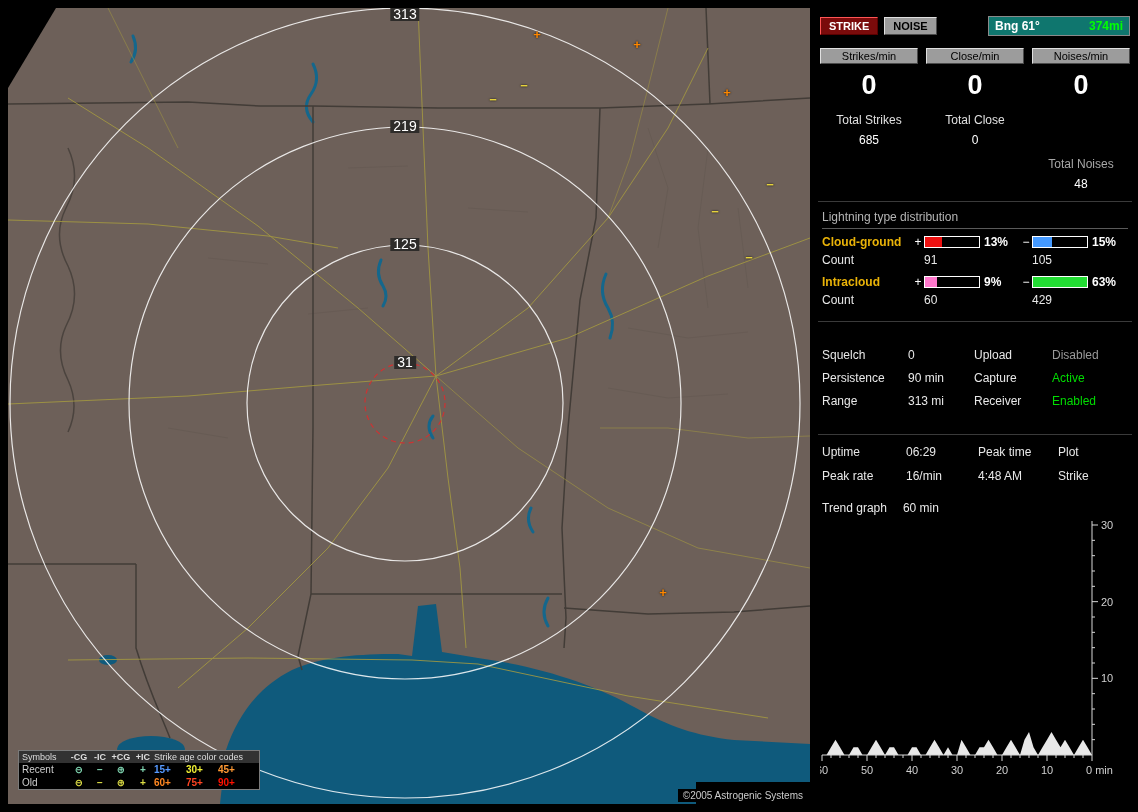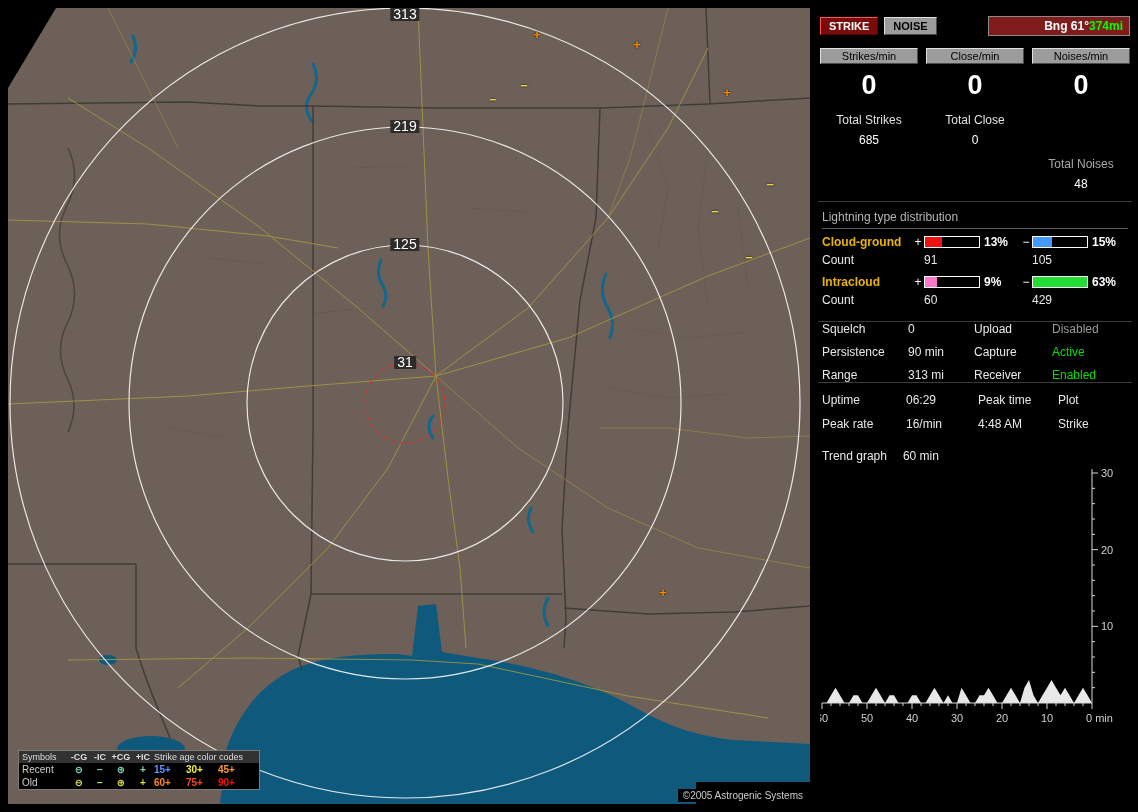--- a/index.html
+++ b/index.html
@@ -33,43 +33,43 @@
   .lg-label{color:#cfcfcf;}
   .lg-sym{text-align:center;font-weight:bold;}
   .lg-age{font-weight:bold;}
   
   .panel{position:absolute;left:818px;top:8px;width:314px;height:796px;background:#000;font-size:12px;}
   .topbar{display:flex;align-items:center;gap:6px;padding:8px 2px 4px 2px;}
   .btn{font-size:11px;font-weight:bold;padding:2px 8px;border:1px solid;cursor:pointer;
        font-family:"Liberation Sans","DejaVu Sans",sans-serif;}
   .btn-strike{background:#7a0b0b;color:#fff;border-color:#ff5555 #5a0000 #5a0000 #ff5555;}
   .btn-noise{background:#9c9c9c;color:#000;border-color:#e0e0e0 #4a4a4a #4a4a4a #e0e0e0;}
-  .bng-box{margin-left:auto;border:1px solid #8a8a8a;background:#7f1d1d;padding:2px 6px;
-           display:flex;justify-content:flex-end;align-items:center;width:128px;}
+  .bng-box{margin-left:auto;border:1px solid #8a8a8a;background:#0f766e;padding:2px 6px;
+           display:flex;justify-content:space-between;align-items:center;width:128px;}
   .bng-box .b-label{font-weight:bold;color:#fff;font-size:12px;}
   .bng-box .b-dist{font-weight:bold;font-size:12px;}
   .rates{display:grid;grid-template-columns:1fr 1fr 1fr;column-gap:8px;text-align:center;padding:8px 2px 10px 2px;}
   .rate-btn{background:#9c9c9c;color:#000;font-size:11px;padding:1px 2px;border:1px solid;
             border-color:#e0e0e0 #4a4a4a #4a4a4a #e0e0e0;cursor:pointer;}
   .rate-val{font-size:27px;font-weight:bold;color:#fff;padding:6px 0 4px 0;}
   .total-label{font-size:12px;color:#e0e0e0;padding-top:8px;}
   .total-label.dim{color:#a8a8a8;}
   .total-val{font-size:12px;color:#fff;padding-top:6px;}
   .section{border-top:1px solid #3a3a3a;padding:6px 4px;}
   .dist-title{color:#b5b5b5;border-bottom:1px solid #5a5a5a;padding:2px 0 4px 0;margin-bottom:6px;}
   .dist-row{display:grid;grid-template-columns:90px 12px 56px 40px 12px 56px 40px;align-items:center;margin:6px 0 2px 0;}
   .dist-label{font-weight:bold;color:#eab308;}
   .sign{text-align:center;color:#fff;}
   .bar{height:10px;border:1px solid #fff;background:#000;display:block;}
   .bar-fill{display:block;height:100%;}
   .pct{font-weight:bold;color:#fff;padding-left:4px;}
   .count-row{display:grid;grid-template-columns:102px 108px auto;margin:4px 0 8px 0;color:#e8e8e8;}
   .datebox{padding:8px 4px;}
   .datetime{color:#00ff00;font-weight:bold;font-size:15px;}
-  .status-grid{display:grid;grid-template-columns:86px 66px 78px auto;row-gap:9px;padding:0 4px;}
+  .status-grid{display:grid;grid-template-columns:86px 66px 78px auto;row-gap:9px;padding:26px 4px;}
   .session-grid{display:grid;grid-template-columns:84px 72px 80px auto;row-gap:10px;padding:10px 4px;}
   .trend-label-row{display:flex;gap:16px;padding:8px 4px 2px 4px;}
   .trend-chart{padding:2px 0 0 2px;}
   .dim{color:#9a9a9a;margin-top:44px;}
   text{font-family:"Liberation Sans","DejaVu Sans",sans-serif;}
 </style>
 </head>
 <body>
 
 <div class="map" id="map">

